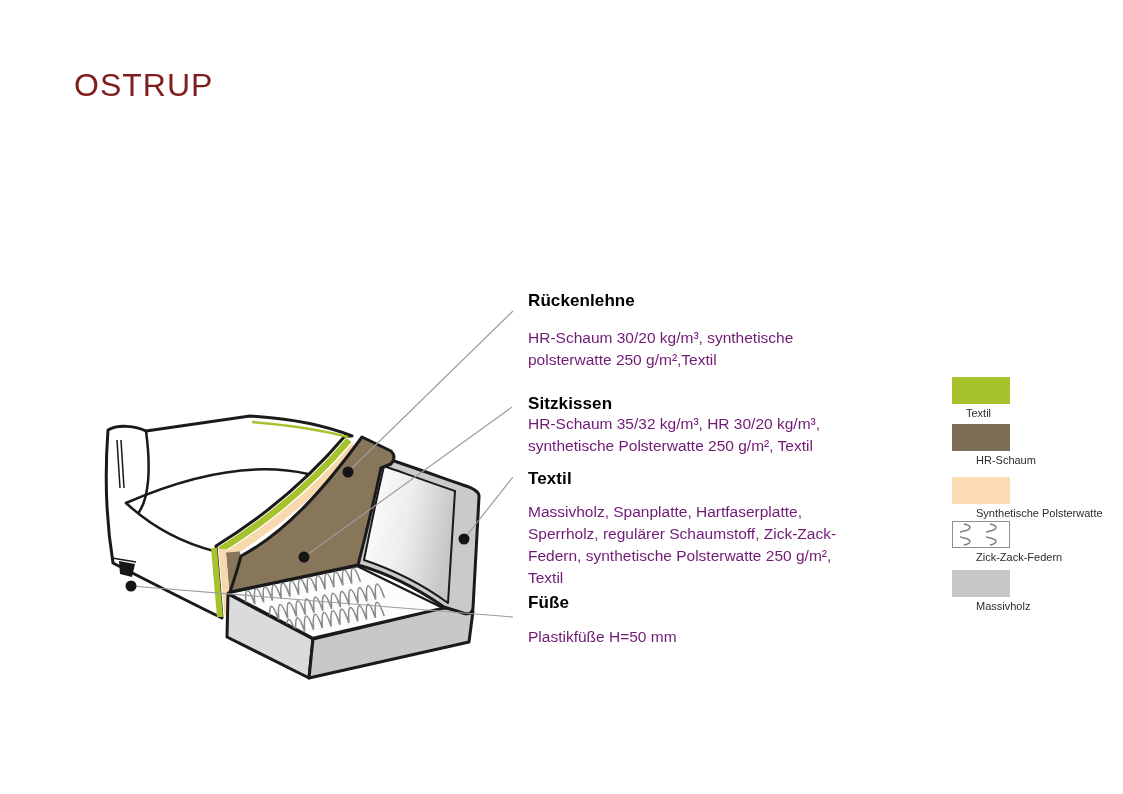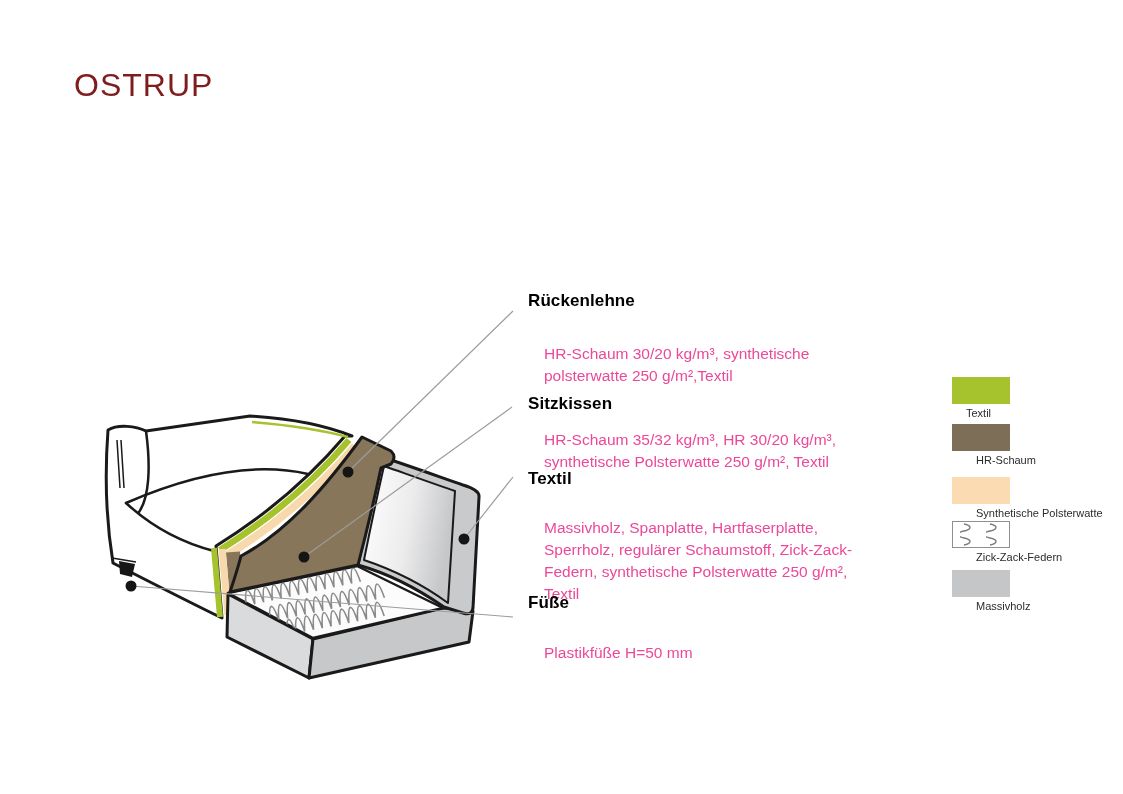--- a/index.html
+++ b/index.html
@@ -11,21 +11,21 @@
     position:absolute;left:74px;top:67px;margin:0;
     font-size:32px;font-weight:400;letter-spacing:1px;color:#7f1d1d;
   }
   .illustration{position:absolute;left:0;top:0;width:1123px;height:794px;}
   .sections{position:absolute;left:0;top:0;width:1123px;height:722px;pointer-events:none;}
   .sec-h{
     position:absolute;left:528px;margin:0;font-size:17px;font-weight:700;color:#000;
     letter-spacing:0.1px;white-space:nowrap;
   }
   .sec-p{
-    position:absolute;left:528px;margin:16px;font-size:15.5px;line-height:22px;color:#ec4899;
+    position:absolute;left:528px;margin:0;font-size:15.5px;line-height:22px;color:#701a75;
     white-space:pre-line;width:330px;
   }
   .sec1-h{top:291px}.sec1-p{top:327px}
   .sec2-h{top:394px}.sec2-p{top:413px}
   .sec3-h{top:469px}.sec3-p{top:501px}
   .sec4-h{top:593px}.sec4-p{top:626px}
   .legend{position:absolute;left:952px;top:377px;width:150px;height:240px;}
   .legend-entry{position:absolute;left:0;width:150px;}
   .le0{top:0}.le1{top:47px}.le2{top:100px}.le3{top:144px}.le4{top:193px}
   .swatch{width:58px;height:27px;}

